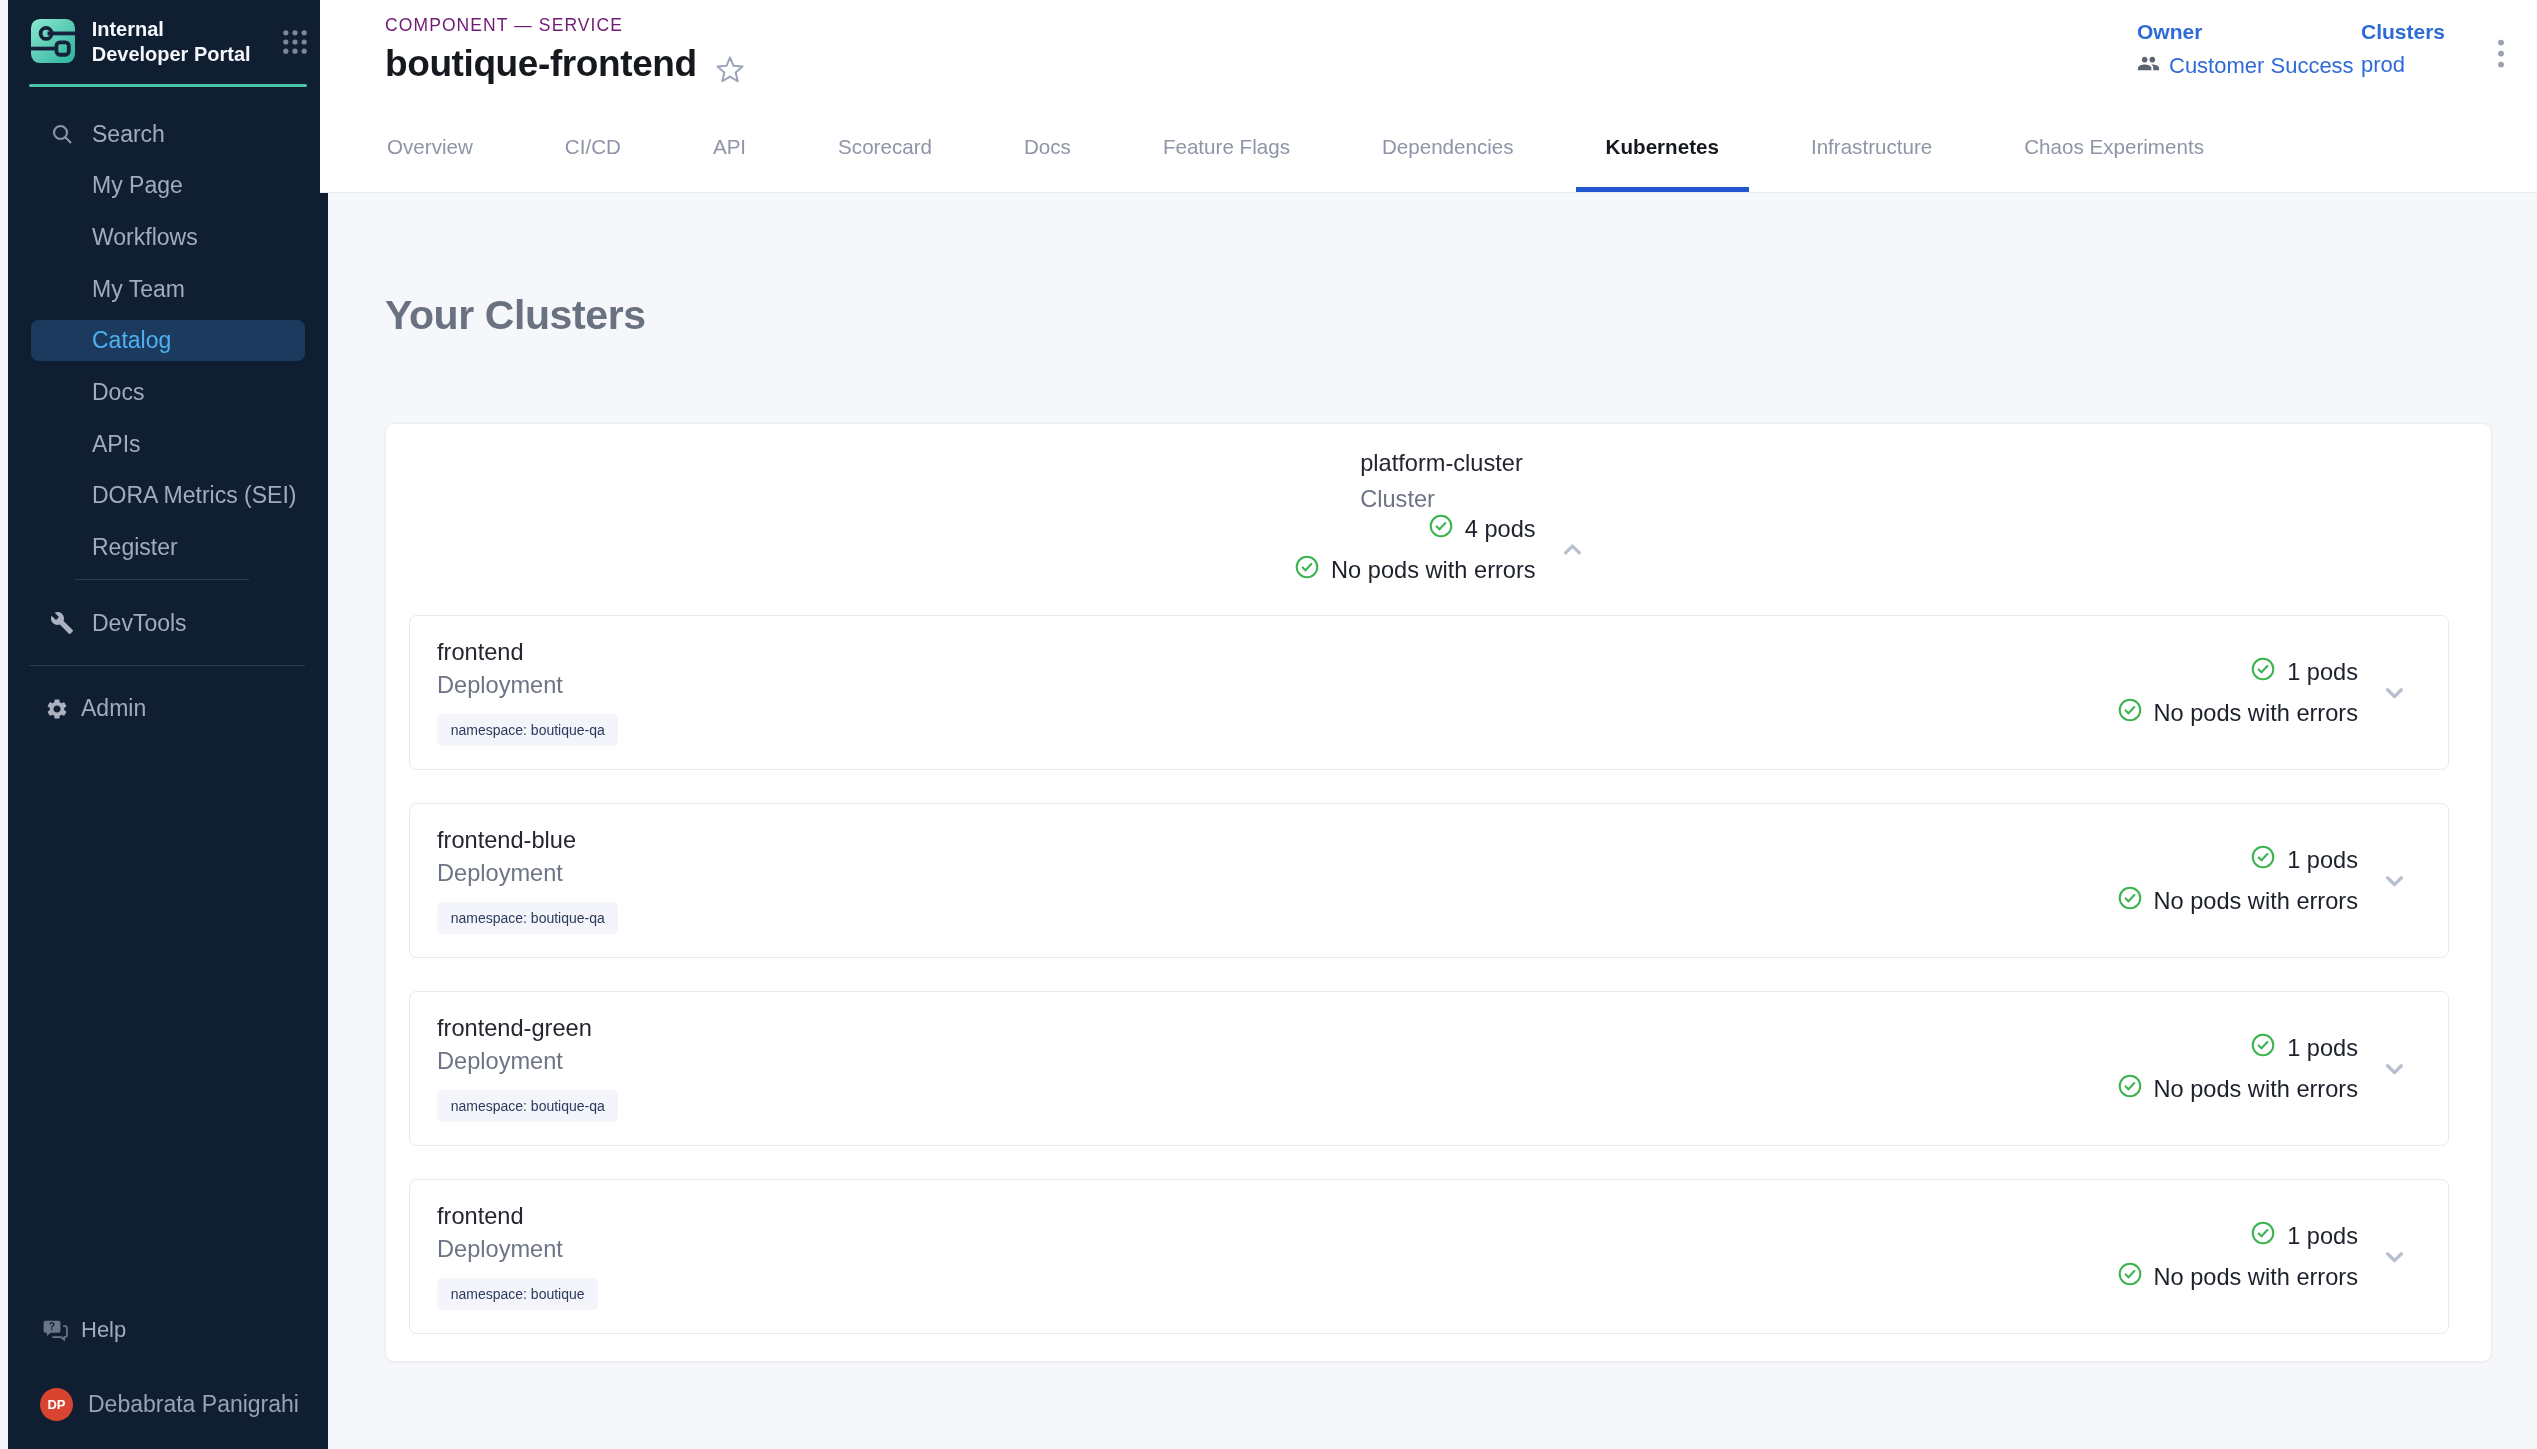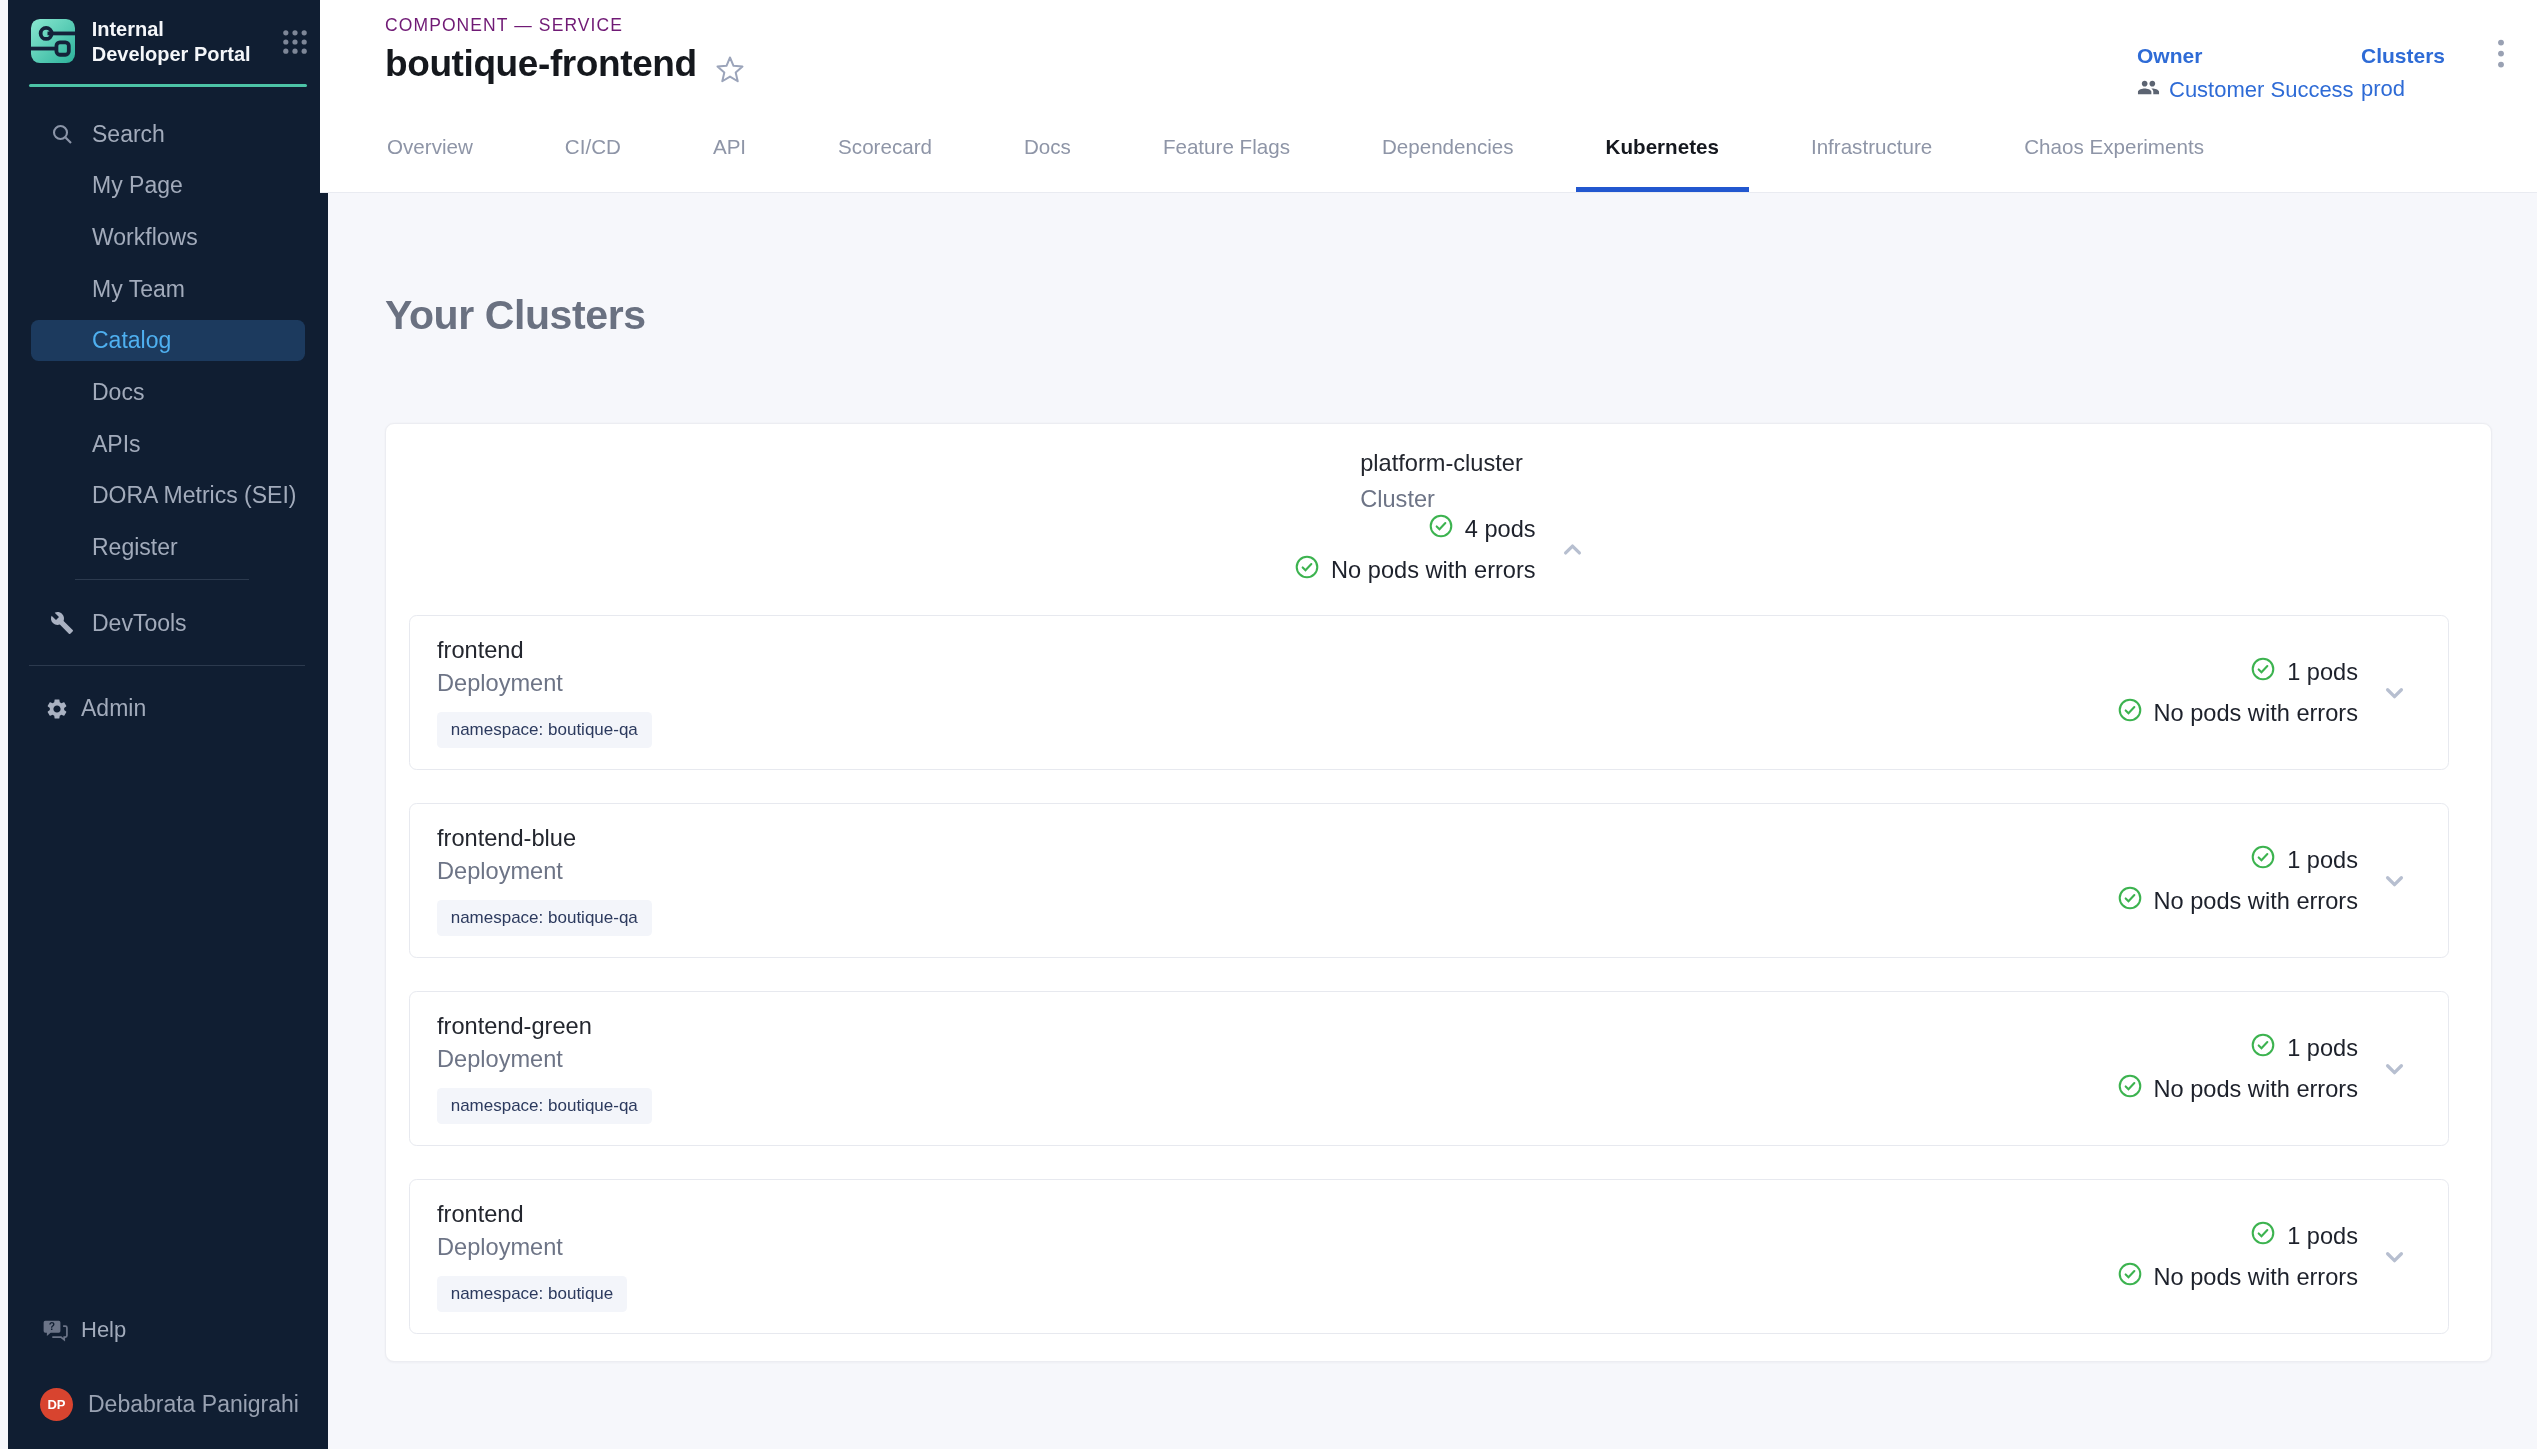--- a/index.html
+++ b/index.html
@@ -37,21 +37,21 @@
   .main{position:absolute;left:320px;top:0;width:2218px;height:1449px;}
   .page-header{position:relative;height:193px;background:#ffffff;border-bottom:0.8px solid #e9ebf1;}
   .eyebrow{position:absolute;left:65px;top:15px;font-size:17.5px;letter-spacing:1.1px;
            color:#701a75;font-weight:500;}
   .title-row{position:absolute;left:65px;top:43px;display:flex;align-items:flex-end;gap:18px;}
   .page-title{font-size:37px;font-weight:700;color:#15181d;margin:0;letter-spacing:-0.4px;}
   .star-btn{display:flex;cursor:pointer;}
   .meta{position:absolute;top:20px;}
   .meta-owner{left:1817px;}
   .meta-lifecycle{left:2041px;}
-  .meta-label{font-size:21px;font-weight:700;color:#2e6bd6;margin-top:24px;}
+  .meta-label{font-size:21px;font-weight:700;color:#2e6bd6;}
   .meta-value{margin-top:7.6px;display:flex;align-items:center;gap:9px;font-size:22px;color:#2e6bd6;}
   .meta-value a{color:#2e6bd6;text-decoration:none;cursor:pointer;}
   .kebab-btn{position:absolute;left:2163px;top:33px;cursor:pointer;padding:4.6px;}
 
   .tabs{position:absolute;left:37px;bottom:0;display:flex;gap:32px;height:91px;align-items:stretch;}
   .tab{display:flex;align-items:center;padding:0 30px;font-size:20.6px;font-weight:500;
        color:#8e95a7;position:relative;cursor:pointer;white-space:nowrap;}
   .tab.active{color:#15181f;font-weight:700;}
   .tab.active::after{content:"";position:absolute;left:0;right:0;bottom:0;height:4.6px;background:#2257cf;}
 
@@ -69,21 +69,21 @@
   .status-wrap{display:flex;align-items:center;gap:20px;}
   .status-col{display:flex;flex-direction:column;align-items:flex-end;gap:9px;}
   .status-row{display:flex;align-items:center;gap:10.7px;font-size:23.6px;color:#1d212b;}
   .chev{cursor:pointer;display:flex;}
 
   .deployment-card{margin:0 0 33px 23px;width:2040px;background:#fff;border:0.8px solid #e7e9ef;
                    border-radius:7.6px;display:flex;justify-content:space-between;align-items:center;
                    padding:21px 37px 21px 27px;min-height:155px;}
   .dep-left{display:flex;flex-direction:column;align-items:flex-start;}
   .dep-left .entity-kind{margin-top:6px;}
-  .chip{margin-top:15px;background:#f3f5fa;color:#2c3a5e;font-size:17px;
+  .chip{margin-top:15px;background:#f3f5fa;color:#2c3a5e;font-size:14px;
         padding:7.6px 13.7px;border-radius:4.6px;}
 </style>
 </head>
 <body>
 
 <div class="app">
 
   <aside class="sidebar">
     <div class="brand-row">
       <span>

